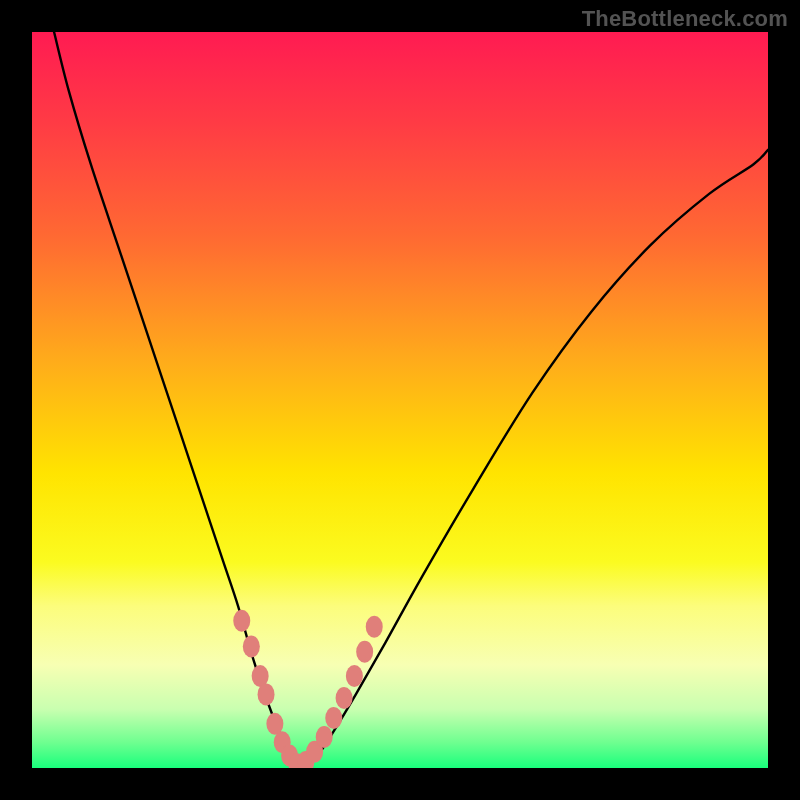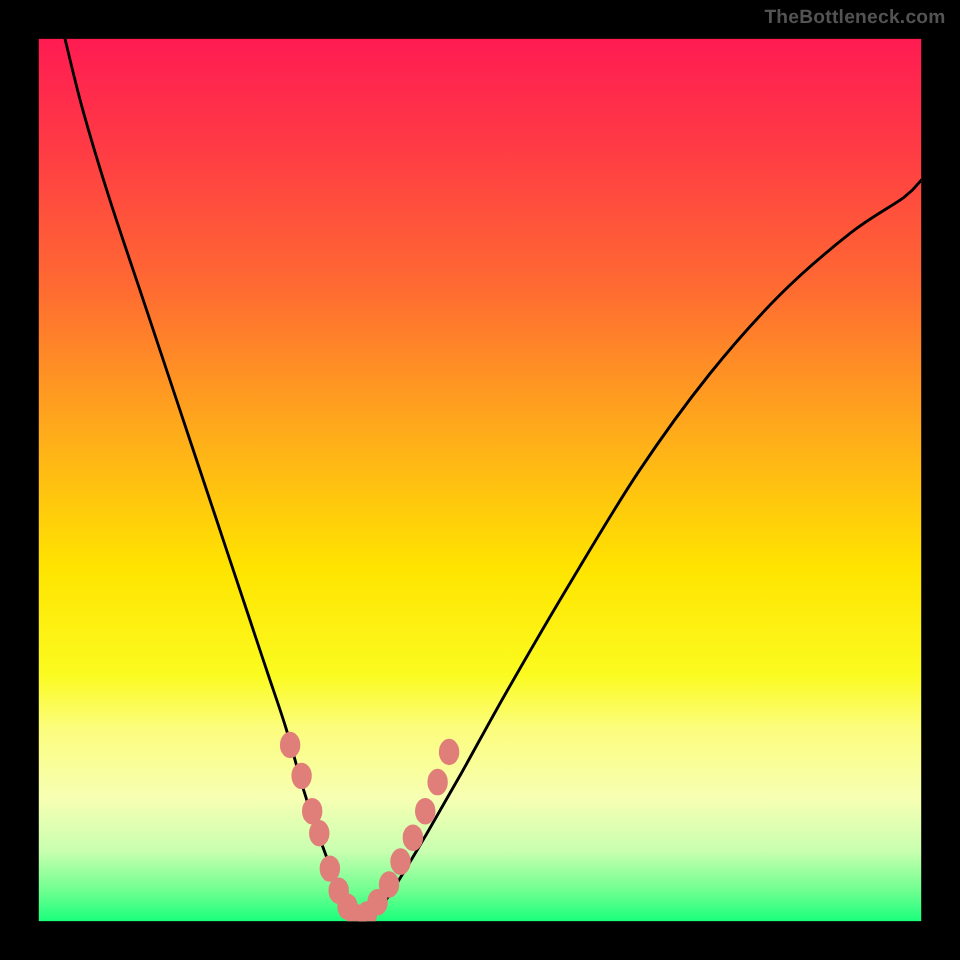--- a/index.html
+++ b/index.html
@@ -23,21 +23,21 @@
     top: 32px;
     width: 736px;
     height: 736px;
     overflow: hidden;
   }
   .watermark {
     position: absolute;
     top: 6px;
     right: 12px;
     color: #535353;
-    font-size: 16px;
+    font-size: 22px;
     font-weight: 600;
     letter-spacing: 0.2px;
     z-index: 10;
   }
 </style>
 </head>
 <body>
 
 <div class="outer">
   <div class="watermark">TheBottleneck.com</div>

